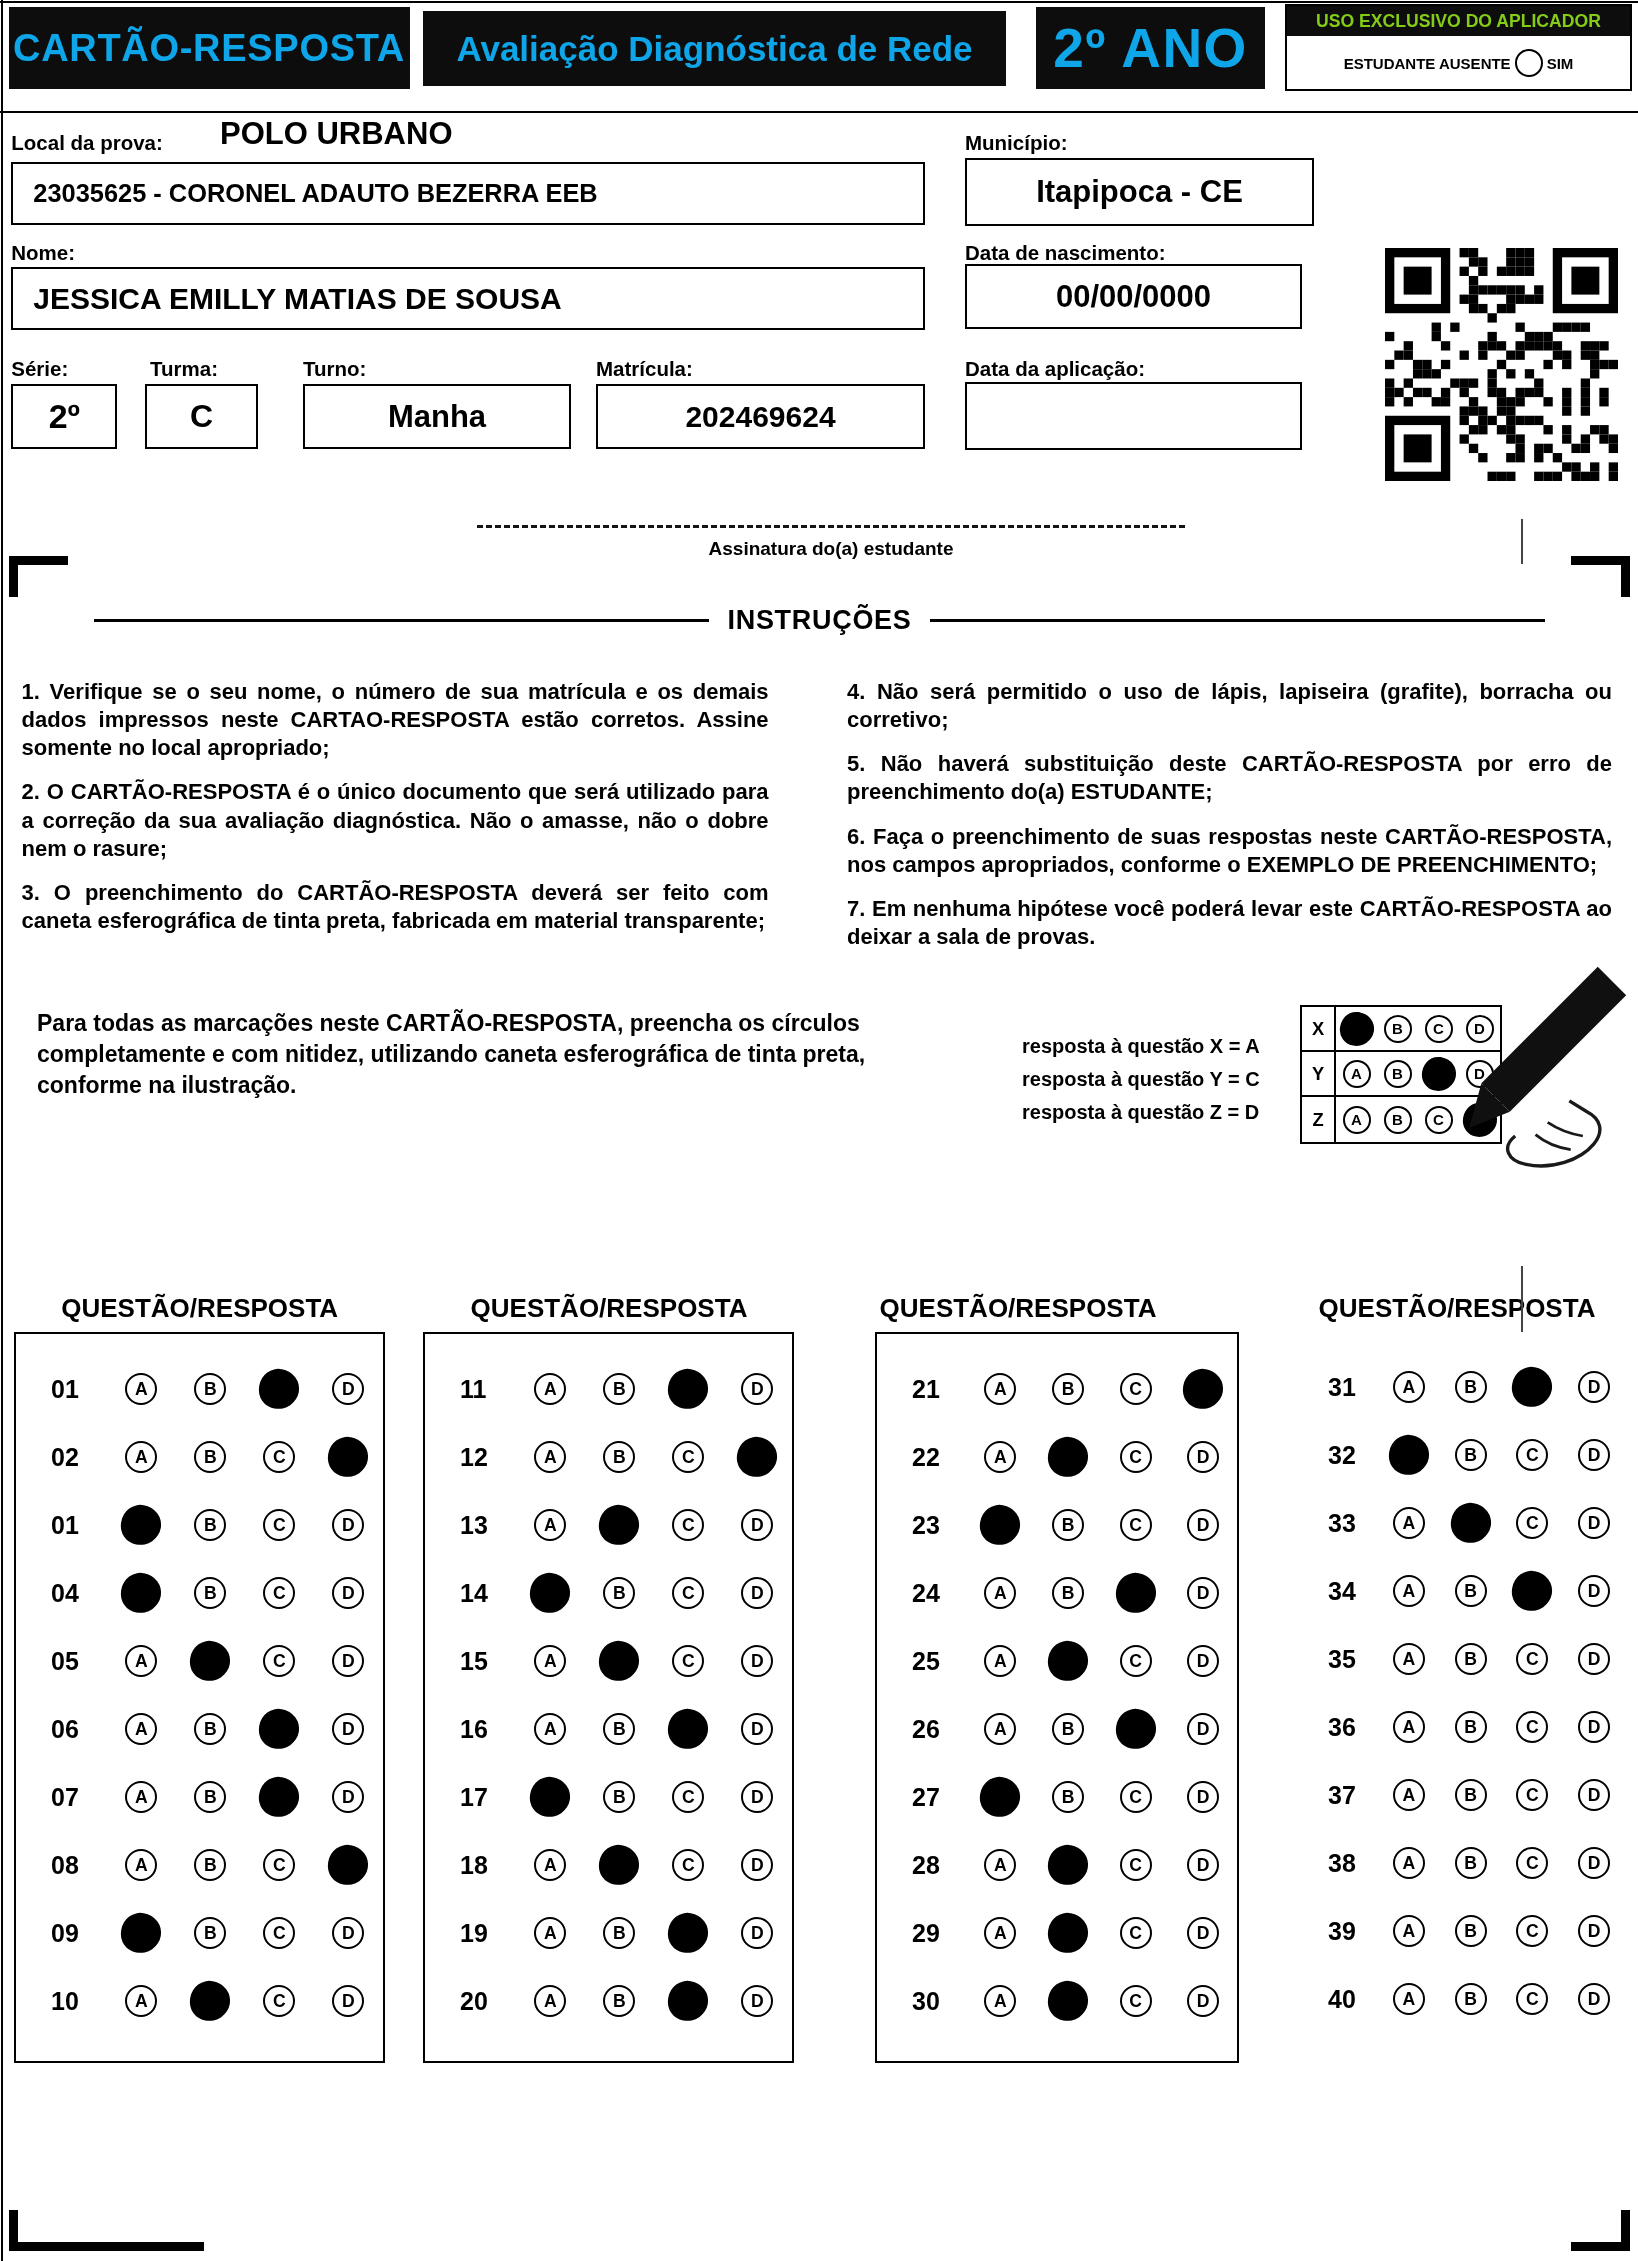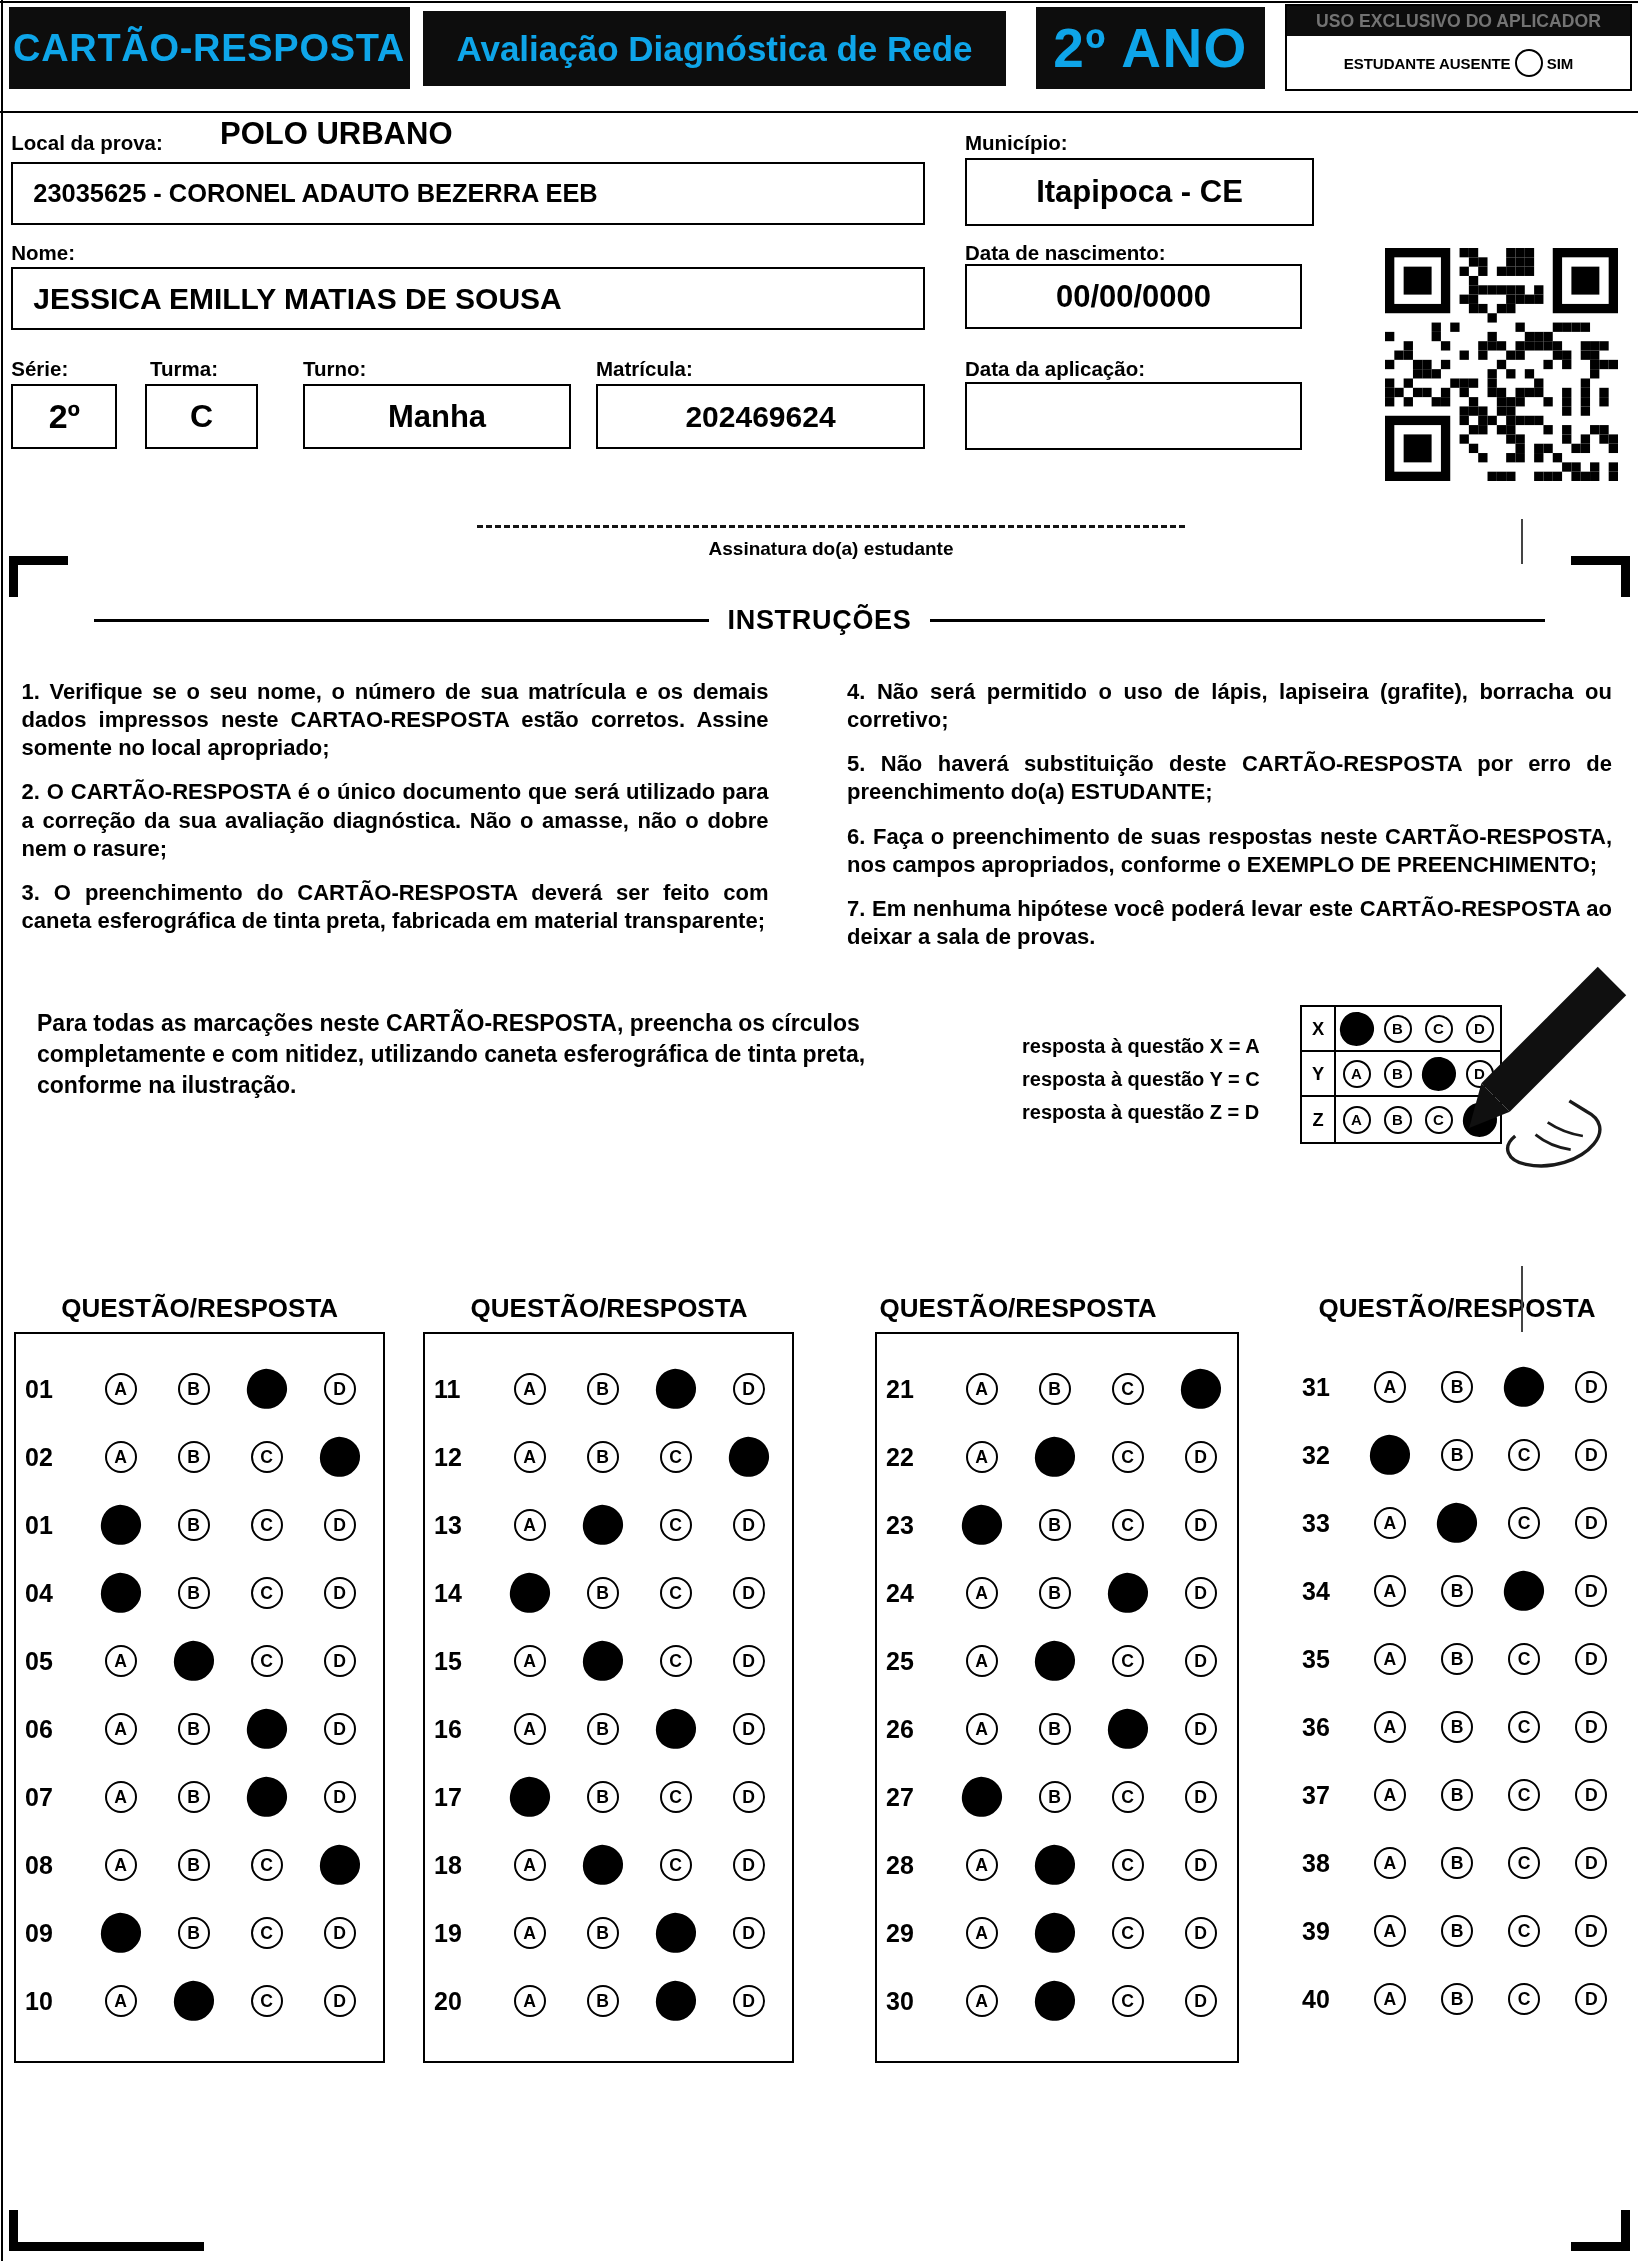--- a/index.html
+++ b/index.html
@@ -11,21 +11,21 @@
   }
   .scan-left{position:absolute;left:1.4px;top:0;width:2.1px;height:2261px;background:#000}
   .scan-top{position:absolute;left:0;top:1.4px;width:1639px;height:2.1px;background:#000}
 
   
   .blackbox{position:absolute;background:#0d0d0d;color:#0ea5e9;display:flex;align-items:center;justify-content:center;font-weight:700}
   .card-title{left:8.5px;top:7px;width:401px;height:82px;font-size:38px;letter-spacing:0.7px}
   .assessment-title{left:423px;top:11.3px;width:583px;height:75px;font-size:35px}
   .grade-badge{left:1036px;top:7px;width:229px;height:82px;font-size:55px;letter-spacing:1.4px}
   .applicator-box{position:absolute;left:1285px;top:4.2px;width:347px;height:87px;border:2.1px solid #000;background:#fff}
-  .applicator-title{background:#0d0d0d;color:#737373;height:30px;display:flex;align-items:center;justify-content:center;font-size:17.6px}
+  .applicator-title{background:#0d0d0d;color:#84cc16;height:30px;display:flex;align-items:center;justify-content:center;font-size:17.6px}
   .absent-row{display:flex;align-items:center;justify-content:center;gap:4px;height:54px;font-size:15px}
   .absent-circle{width:28px;height:28px;border:2.1px solid #000;border-radius:50%;display:inline-block;background:#fff}
   .header-rule{position:absolute;left:0;top:111px;width:1639px;height:2.1px;background:#000}
 
   
   .flabel{position:absolute;font-size:20.5px}
   .v-polo{position:absolute;left:220px;top:116px;font-size:31px}
   .fbox{position:absolute;border:2.8px solid #000;display:flex;align-items:center;background:#fff}
   .fbox.center{justify-content:center}
   .pl{padding-left:20px}
@@ -82,21 +82,21 @@
   .pen{position:absolute;left:1434px;top:961px;width:203px;height:212px;z-index:5;pointer-events:none}
 
   
   .col-title{position:absolute;top:1293px;width:374px;text-align:center;font-size:26px}
   .t0{left:12.7px}.t1{left:422px}.t2{left:831px}.t3{left:1270px}
   .answer-box{position:absolute;top:1332px;height:731px;padding-top:21px;background:#fff}
   .c0{left:14px;width:371px;border:2.1px solid #000}
   .c1{left:423px;width:371px;border:2.1px solid #000}
   .c2{left:875px;width:364px;border:2.1px solid #000}
   .c3{left:1293px;width:332px}
-  .q-row{display:flex;align-items:center;height:68px;padding-left:9px}
+  .q-row{display:flex;align-items:center;height:68px;padding-left:35px}
   .q-num{width:59px;font-size:25px}
   .b-cell{width:73px;display:flex;justify-content:center}
   .bubble{width:32px;height:32px;border:2.1px solid #000;border-radius:50%;display:inline-flex;align-items:center;justify-content:center;font-size:17.6px;font-weight:700;background:#fff;flex:none}
   .bubble.sm{width:28px;height:28px;font-size:15px}
   .bubble.filled{background:#000;border-color:#000;border-radius:48% 52% 53% 47% / 51% 49% 52% 48%;transform:rotate(10deg)}
   .bubble.filled:not(.sm){width:40px;height:40px}
   .bubble.sm.filled{width:34px;height:34px}
 </style>
 </head>
 <body>

